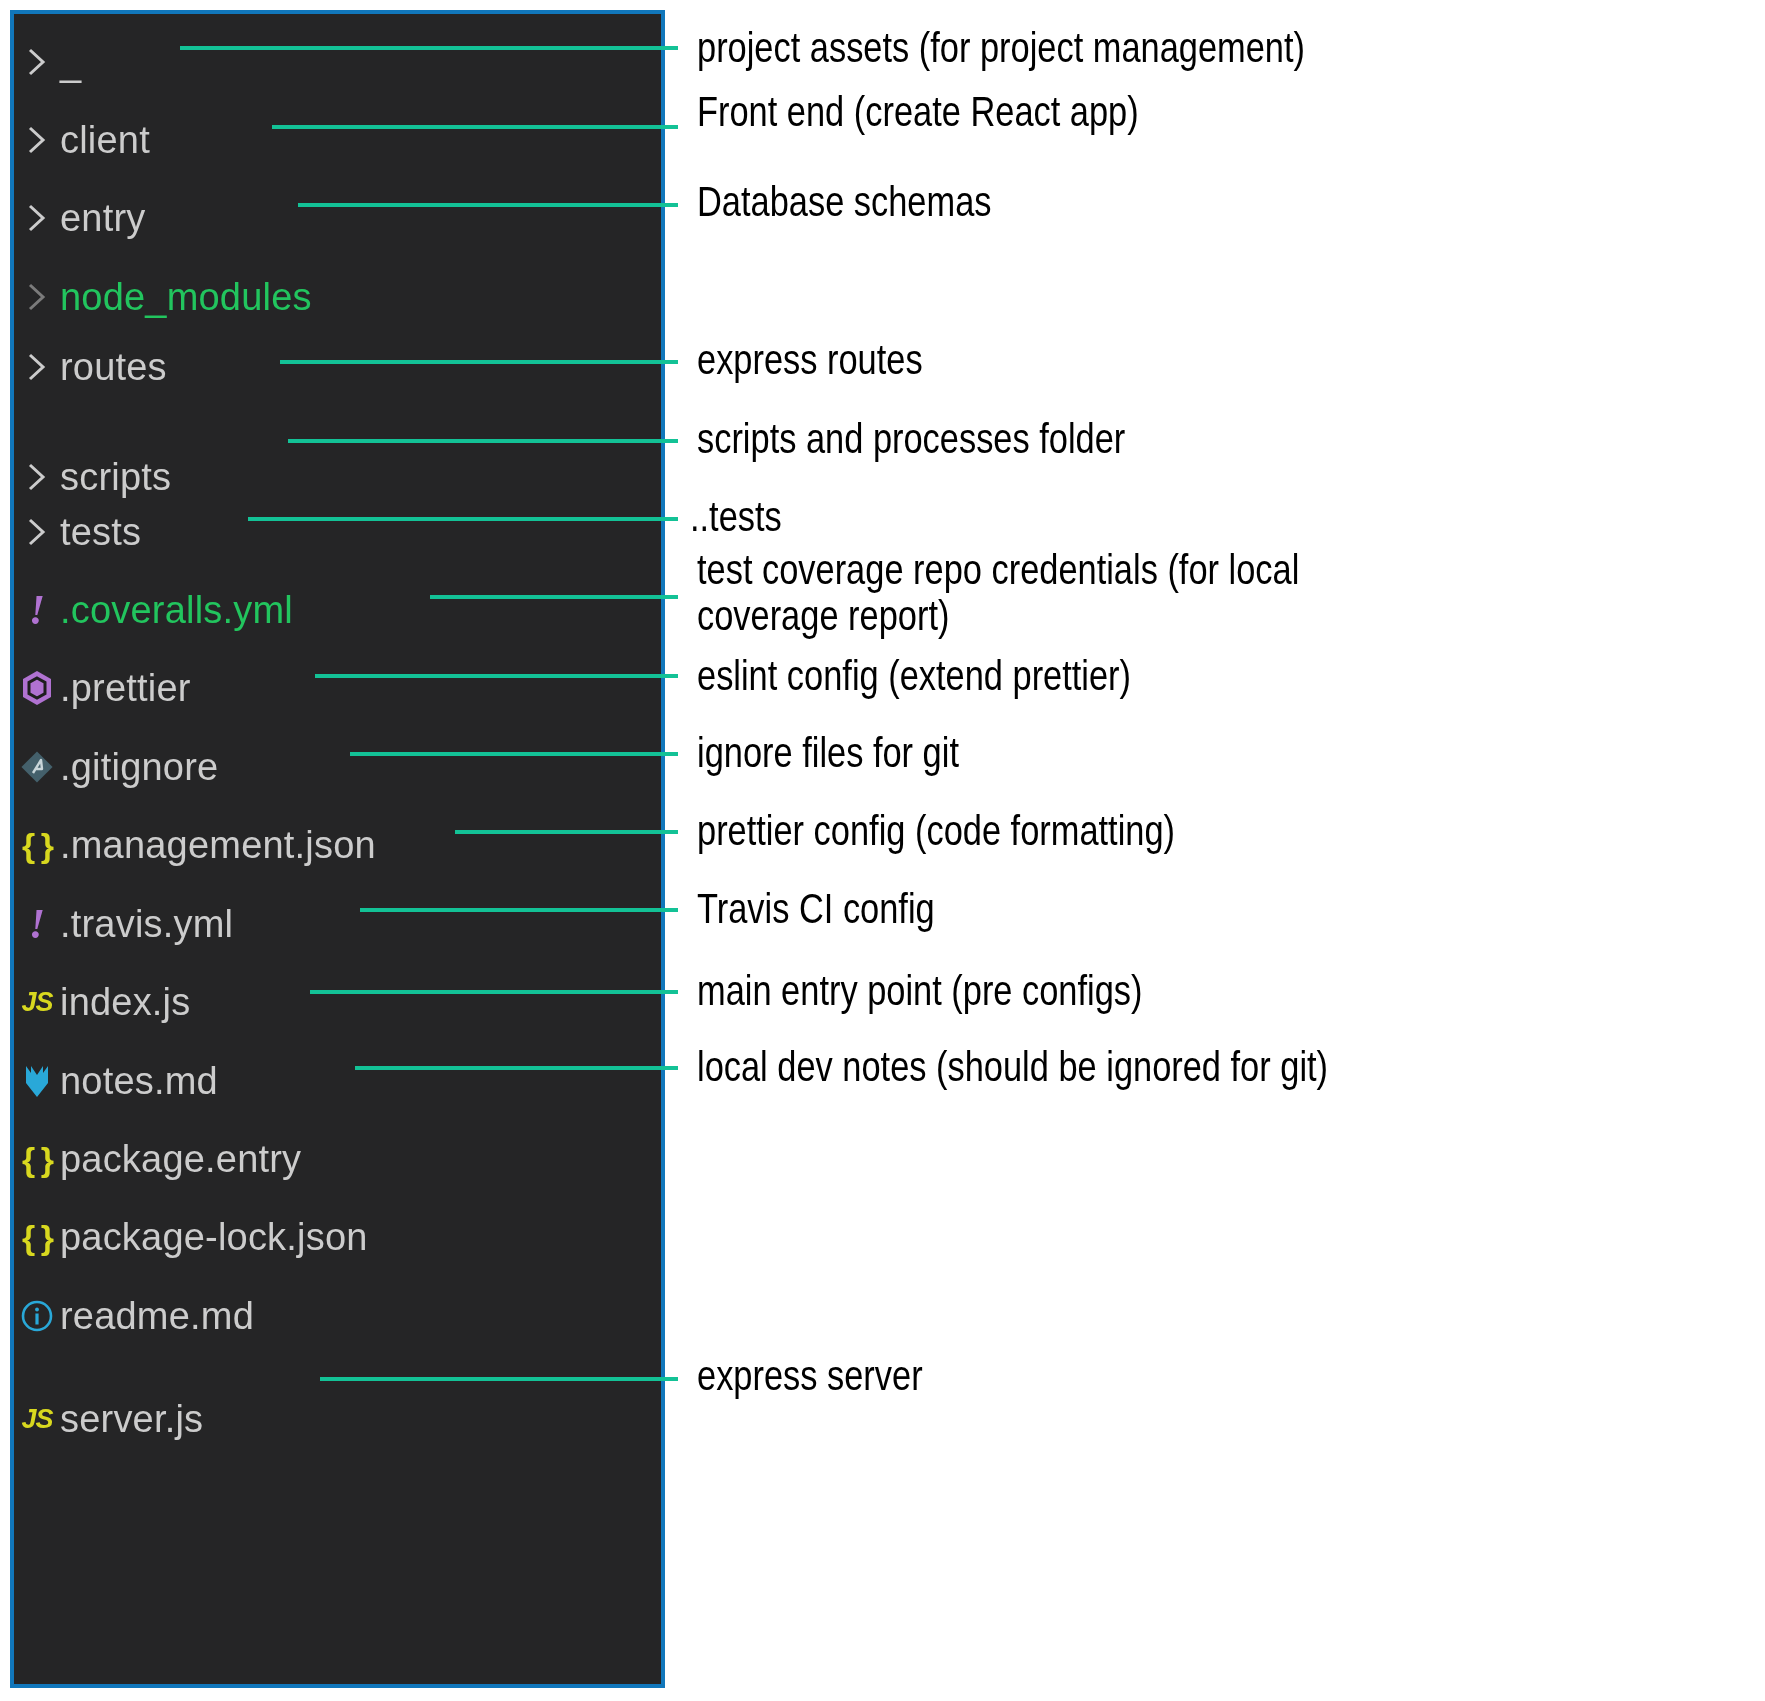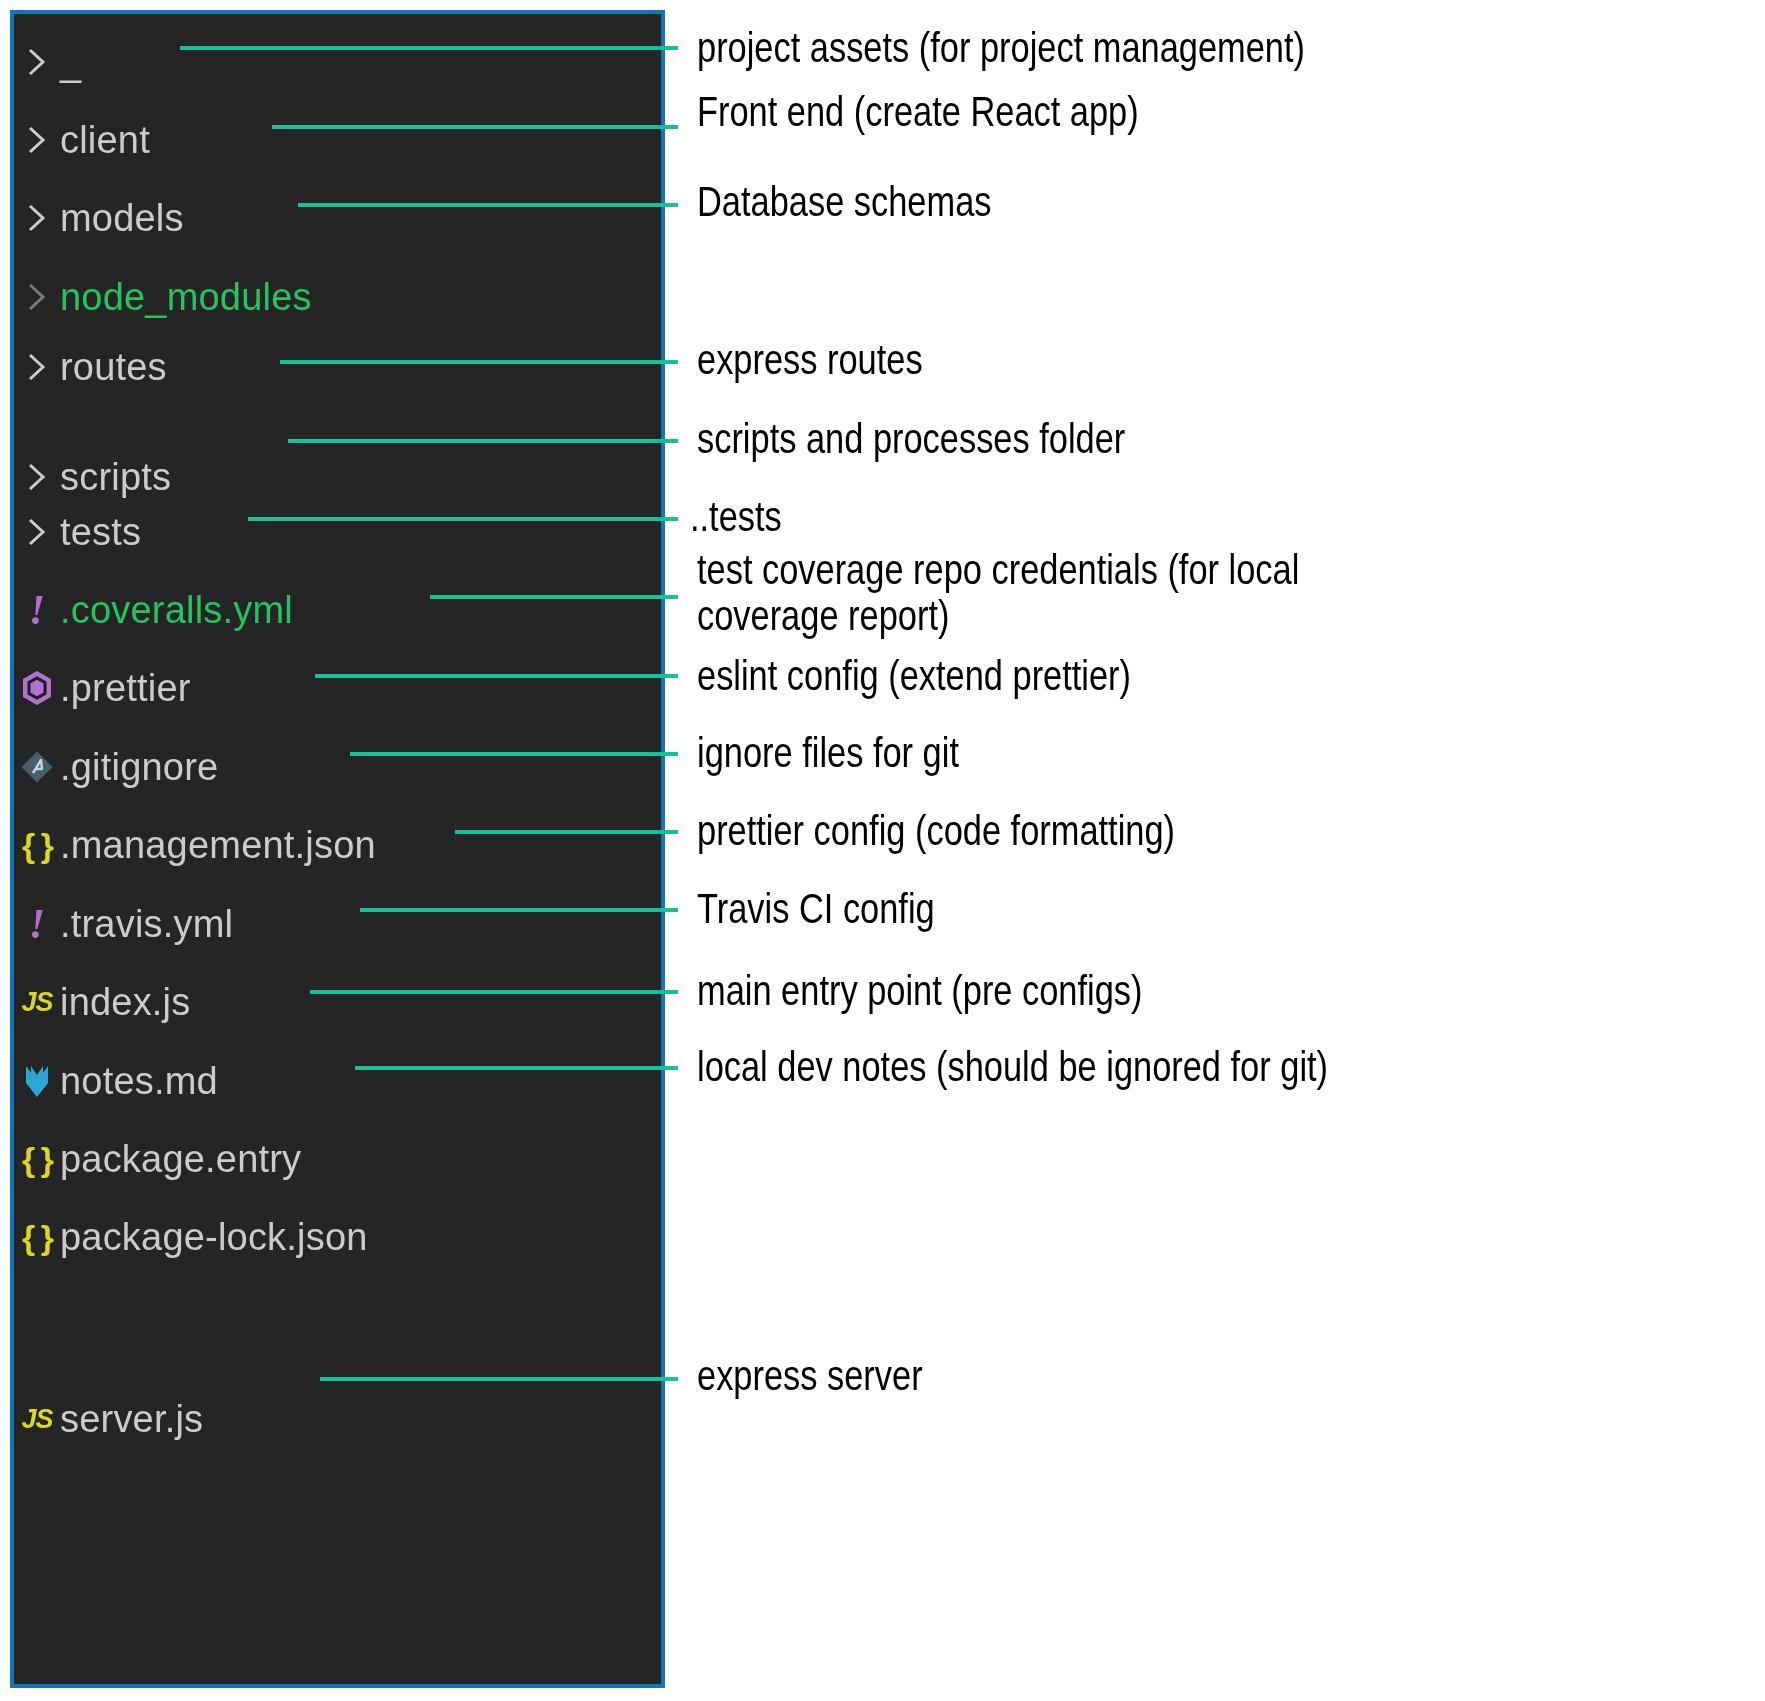--- a/index.html
+++ b/index.html
@@ -136,21 +136,21 @@
         </span>
         <span class="label">client</span>
       </div>
 
       <div class="row" style="top:178px">
         <span class="chev">
           <svg width="22" height="32" viewBox="0 0 22 32">
               <polyline points="4,4 17,16 4,28" fill="none" stroke="#cccccc" stroke-width="3"></polyline>
             </svg>
         </span>
-        <span class="label">models</span>
+        <span class="label">entry</span>
       </div>
 
       <div class="row" style="top:257px">
         <span class="chev">
           <svg width="22" height="32" viewBox="0 0 22 32">
               <polyline points="4,4 17,16 4,28" fill="none" stroke="#7b7b7b" stroke-width="3"></polyline>
             </svg>
         </span>
         <span class="label dim">node_modules</span>
       </div>
@@ -235,20 +235,30 @@
       <div class="row" style="top:1119px">
         <span class="ficon ico-json">{&nbsp;}</span>
         <span class="label">package.entry</span>
       </div>
 
       <div class="row" style="top:1197px">
         <span class="ficon ico-json">{&nbsp;}</span>
         <span class="label">package-lock.json</span>
       </div>
 
+      <div class="row" style="top:1276px">
+        <span class="ficon">
+          <svg width="40" height="40" viewBox="0 0 40 40">
+            <circle cx="20" cy="20" r="14" fill="none" stroke="#29a8d8" stroke-width="2.6"></circle>
+            <circle cx="20" cy="13.5" r="1.9" fill="#29a8d8"></circle>
+            <rect x="18.4" y="17.5" width="3.2" height="11" fill="#29a8d8"></rect>
+          </svg>
+        </span>
+        <span class="label">readme.md</span>
+      </div>
 
       <div class="row" style="top:1379px">
         <span class="ficon ico-js">JS</span>
         <span class="label">server.js</span>
       </div>
 
     </div>
   </div>
 
   <div class="leader" style="left:180px; top:46px;   width:498px;"></div>

